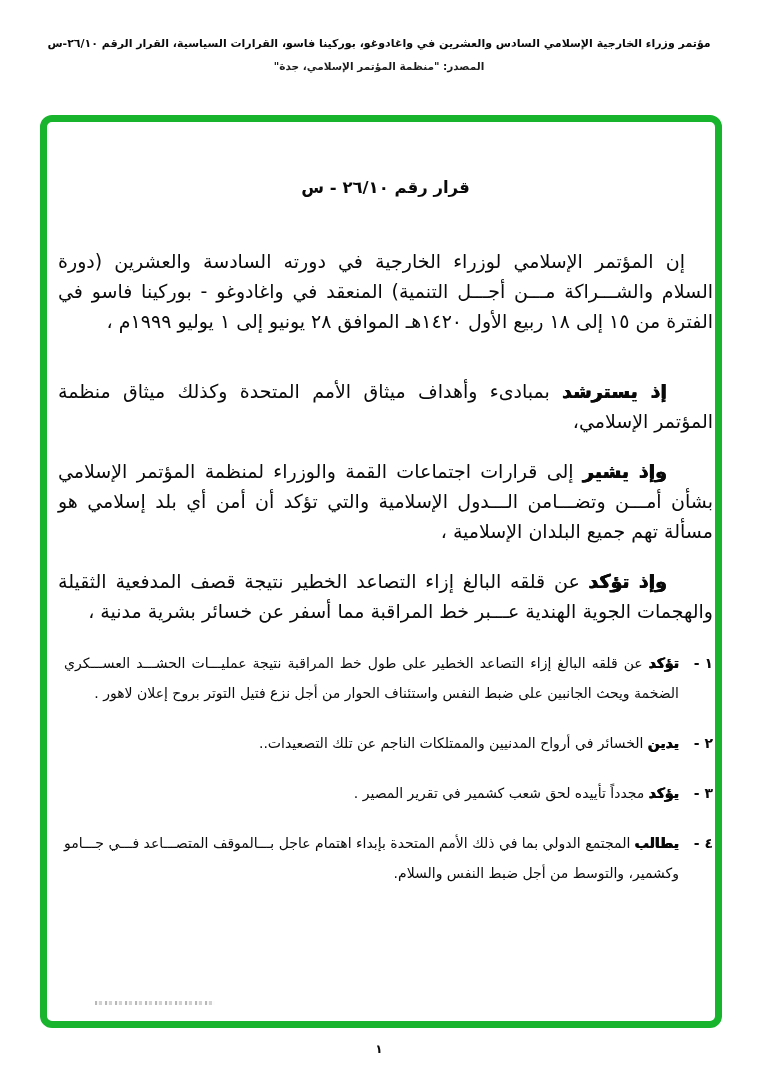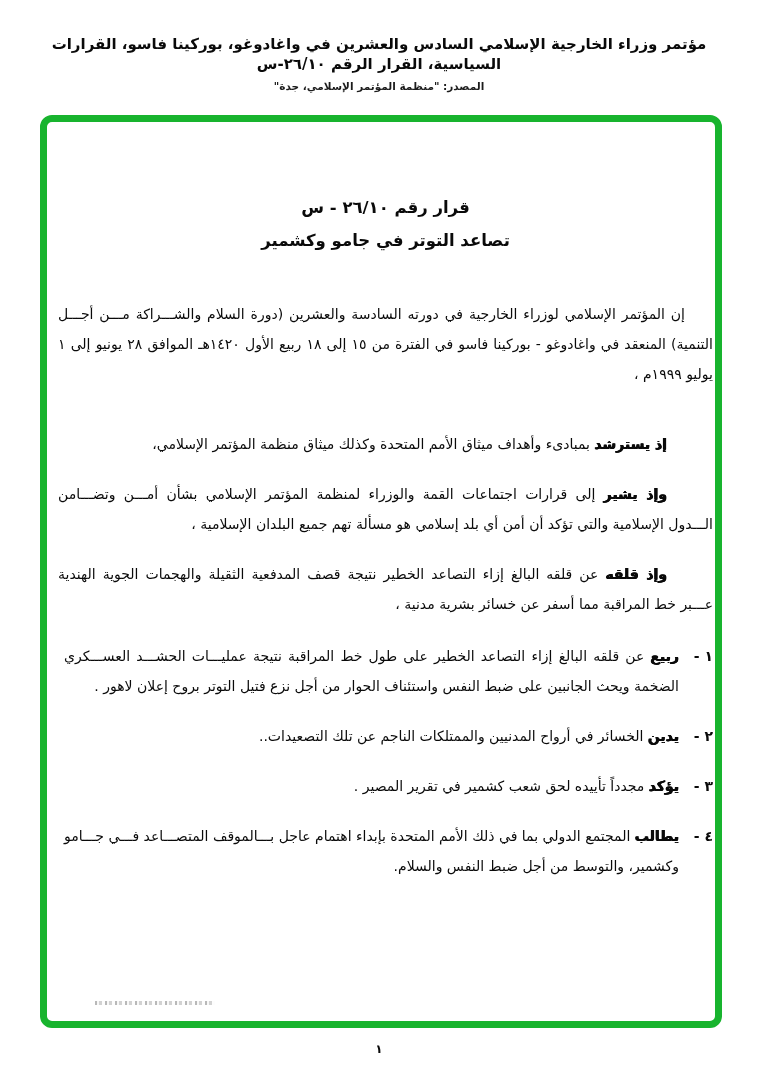--- a/index.html
+++ b/index.html
@@ -14,43 +14,43 @@
     position:relative;overflow:hidden;
   }
   .page{position:absolute;inset:0;}
 
   
   .doc-header{
     position:absolute;top:34px;left:30px;right:30px;
     direction:rtl;text-align:center;
   }
   .doc-header .h1{
-    font-size:15px;font-weight:bold;line-height:20px;
+    font-size:11px;font-weight:bold;line-height:20px;
     letter-spacing:0;
   }
   .doc-header .h2{
     font-size:10.5px;font-weight:bold;margin-top:6px;color:#1c1c1c;
   }
 
   
   .green-box{
     position:absolute;left:40px;top:115px;width:682px;height:913px;
     border:7px solid var(--green);border-radius:12px;box-sizing:border-box;
     background:transparent;
   }
 
   
   .content{
     position:absolute;top:115px;left:58px;width:655px;
     direction:rtl;text-align:right;
   }
-  .title-block{padding-top:76px;text-align:center;}
+  .title-block{padding-top:56px;text-align:center;}
   .title-line{font-size:16.5px;font-weight:bold;line-height:33px;}
 
-  .preamble{margin-top:42px;font-size:14px;line-height:30px;}
+  .preamble{margin-top:42px;font-size:19px;line-height:30px;}
   .preamble p{
     margin:0;text-align:justify;text-justify:inter-word;
   }
   p.opening{text-indent:28px;margin-bottom:40px;}
   p.clause{text-indent:46px;margin-top:20px;}
   p.clause-first{margin-top:16px;}
   .lead{
     font-weight:bold;
     text-shadow:0.4px 0 0 var(--ink), -0.4px 0 0 var(--ink);
   }
@@ -88,40 +88,39 @@
     <div class="h1">مؤتمر وزراء الخارجية الإسلامي السادس والعشرين في واغادوغو، بوركينا فاسو، القرارات السياسية، القرار الرقم ٢٦/١٠-س</div>
     <div class="h2">المصدر:  "منظمة المؤتمر الإسلامي، جدة"</div>
   </div>
 
   <div class="green-box"></div>
 
   <div class="content">
 
     <div class="title-block">
       <div class="title-line">قرار رقم ٢٦/١٠ - س</div>
-      <div class="title-line">تصاعد  التوتر  في جامو وكشمير</div>
     </div>
 
     <div class="preamble">
       <p class="opening">إن المؤتمر الإسلامي لوزراء الخارجية في دورته السادسة والعشرين (دورة السلام والشـــراكة مـــن أجـــل التنمية) المنعقد في واغادوغو - بوركينا فاسو في الفترة من ١٥ إلى ١٨ ربيع الأول ١٤٢٠هـ الموافق ٢٨ يونيو إلى ١ يوليو ١٩٩٩م ،</p>
 
       <p class="clause clause-first"><span class="lead">إذ يسترشد</span><span> بمبادىء وأهداف ميثاق الأمم المتحدة وكذلك ميثاق منظمة المؤتمر الإسلامي،</span></p>
 
       <p class="clause"><span class="lead">وإذ يشير</span><span> إلى قرارات اجتماعات القمة والوزراء لمنظمة المؤتمر الإسلامي بشأن أمـــن وتضـــامن الـــدول الإسلامية والتي تؤكد أن أمن أي بلد إسلامي هو مسألة تهم جميع البلدان الإسلامية ،</span></p>
 
 
-      <p class="clause"><span class="lead">وإذ قلقه</span><span> عن قلقه البالغ إزاء التصاعد الخطير نتيجة قصف المدفعية الثقيلة والهجمات الجوية الهندية عـــبر خط المراقبة مما أسفر عن خسائر بشرية مدنية ،</span></p>
+      <p class="clause"><span class="lead">وإذ تؤكد</span><span> عن قلقه البالغ إزاء التصاعد الخطير نتيجة قصف المدفعية الثقيلة والهجمات الجوية الهندية عـــبر خط المراقبة مما أسفر عن خسائر بشرية مدنية ،</span></p>
 
     </div>
 
     <div class="operative">
 
       <div class="item">
         <span class="item-num">١ -</span>
-        <p class="item-text"><span class="lead">ربيع</span><span> عن قلقه البالغ إزاء التصاعد الخطير على طول خط المراقبة نتيجة عمليـــات الحشـــد العســـكري الضخمة ويحث الجانبين على ضبط النفس واستئناف الحوار من أجل  نزع فتيل التوتر بروح إعلان لاهور .</span></p>
+        <p class="item-text"><span class="lead">تؤكد</span><span> عن قلقه البالغ إزاء التصاعد الخطير على طول خط المراقبة نتيجة عمليـــات الحشـــد العســـكري الضخمة ويحث الجانبين على ضبط النفس واستئناف الحوار من أجل  نزع فتيل التوتر بروح إعلان لاهور .</span></p>
       </div>
 
       <div class="item">
         <span class="item-num">٢ -</span>
         <p class="item-text"><span class="lead">يدين</span><span> الخسائر في أرواح المدنيين والممتلكات الناجم عن تلك التصعيدات..</span></p>
       </div>
 
       <div class="item">
         <span class="item-num">٣ -</span>
         <p class="item-text"><span class="lead">يؤكد</span><span> مجدداً تأييده لحق شعب كشمير في تقرير المصير .</span></p>

